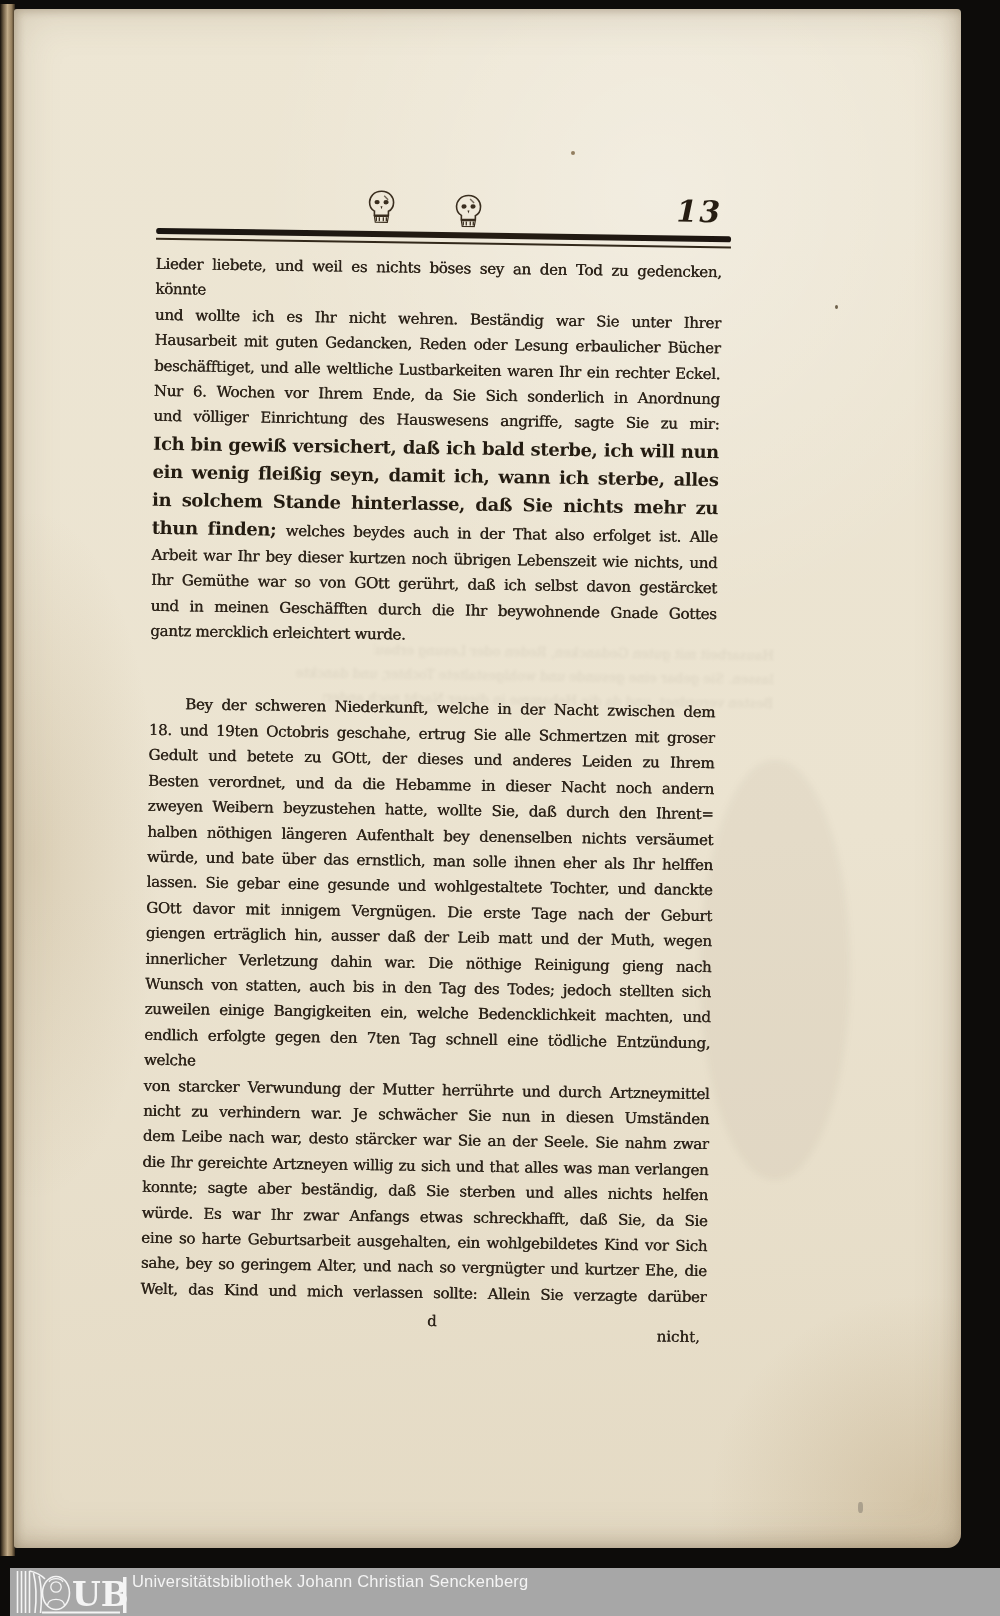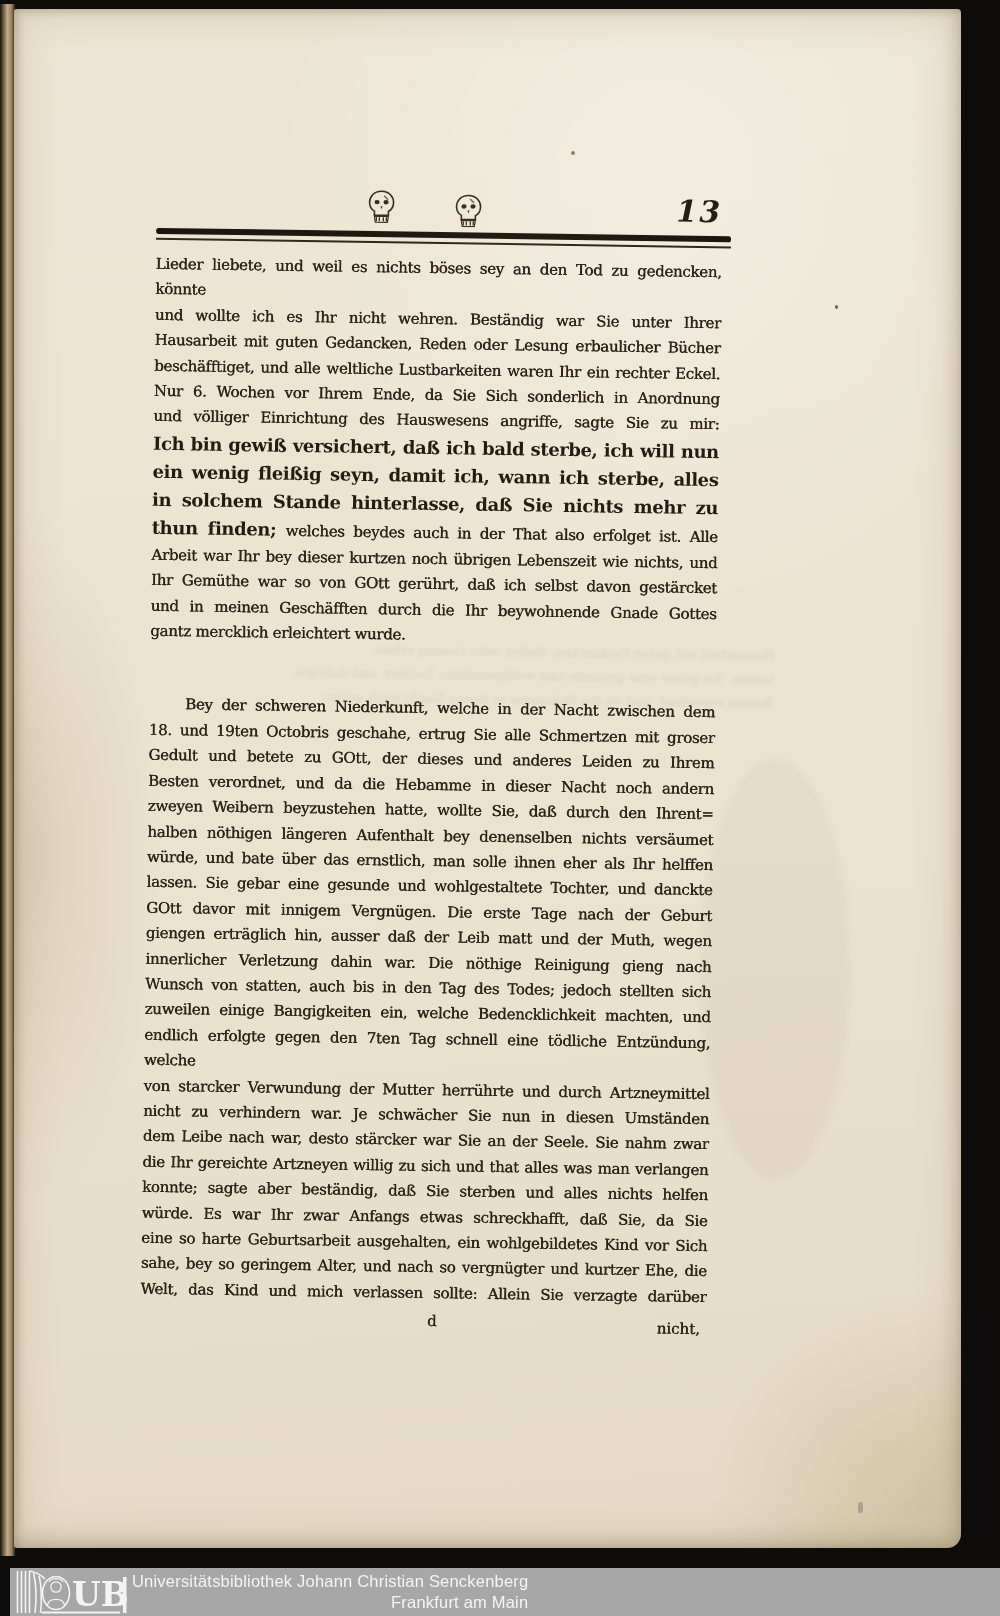--- a/index.html
+++ b/index.html
@@ -57,37 +57,37 @@
     color:#241c11;
   }
   .mixed{
     line-height:28px;text-align:justify;text-align-last:justify;-moz-text-align-last:justify;
   }
   .mixed .big{font-size:18px;font-weight:bold;letter-spacing:-0.4px;color:#241c11;}
   .mixed .small{font-size:15px;letter-spacing:-0.3px;text-shadow:0.4px 0 0 currentColor;}
   .pgap{height:48px;}
   .catchrow{position:relative;height:28px;margin-top:6px;font-size:15px;text-shadow:0.4px 0 0 currentColor;}
   .catchrow .sig{position:absolute;left:287px;top:0;}
-  .catchrow .catch{position:absolute;right:6px;top:4px;}
+  .catchrow .catch{position:absolute;right:6px;top:12px;}
   
   .ghost{
     position:absolute;color:#6e6452;opacity:0.12;filter:blur(1.4px);
     transform:scaleX(-1);font-size:13px;line-height:22px;white-space:nowrap;overflow:hidden;
   }
   .smudge{position:absolute;border-radius:50%;filter:blur(3px);}
   .speck{position:absolute;border-radius:50%;}
   
   .footer{
     position:absolute;left:0;top:1568px;width:1000px;height:48px;
     background:#a7a7a7;color:#f4f4f4;
     font-family:"Liberation Sans", sans-serif;
     margin-left:10px;
   }
   .footer .logo{position:absolute;left:5px;top:2px;}
-  .footer .ftext{position:absolute;left:122px;top:3px;font-size:16.5px;line-height:21px;letter-spacing:0.2px;text-align:right;}
+  .footer .ftext{position:absolute;left:122px;top:3px;font-size:16.5px;line-height:21px;letter-spacing:0.2px;}
 </style>
 </head>
 <body>
 
 <div class="binding"></div>
 <div class="paper"></div>
 
 <div class="content">
 
   <svg class="skull s1" viewBox="0 0 30 34">
@@ -195,15 +195,14 @@
       <circle cx="41" cy="17" r="5.2" stroke-width="1.3"></circle>
       <path d="M32.5,35 C34,27.5 48,27.5 49.5,35" stroke-width="1.3"></path>
       <path d="M34,12 C36,7.5 46,7.5 48,12" stroke-width="1.1"></path>
     </g>
     <text x="57" y="36" font-family="DejaVu Serif, serif" font-size="33" font-weight="bold" fill="#f4f4f4">UB</text>
     <rect x="108" y="7" width="3.5" height="36" fill="#f4f4f4"></rect>
     <rect x="27" y="41.5" width="78" height="2" fill="#f4f4f4"></rect>
   </svg>
   <div class="ftext">
     <div>Universitätsbibliothek Johann Christian Senckenberg</div>
-    <div>Frankfurt am Main</div>
   </div>
 </div>
 
 </body></html>

